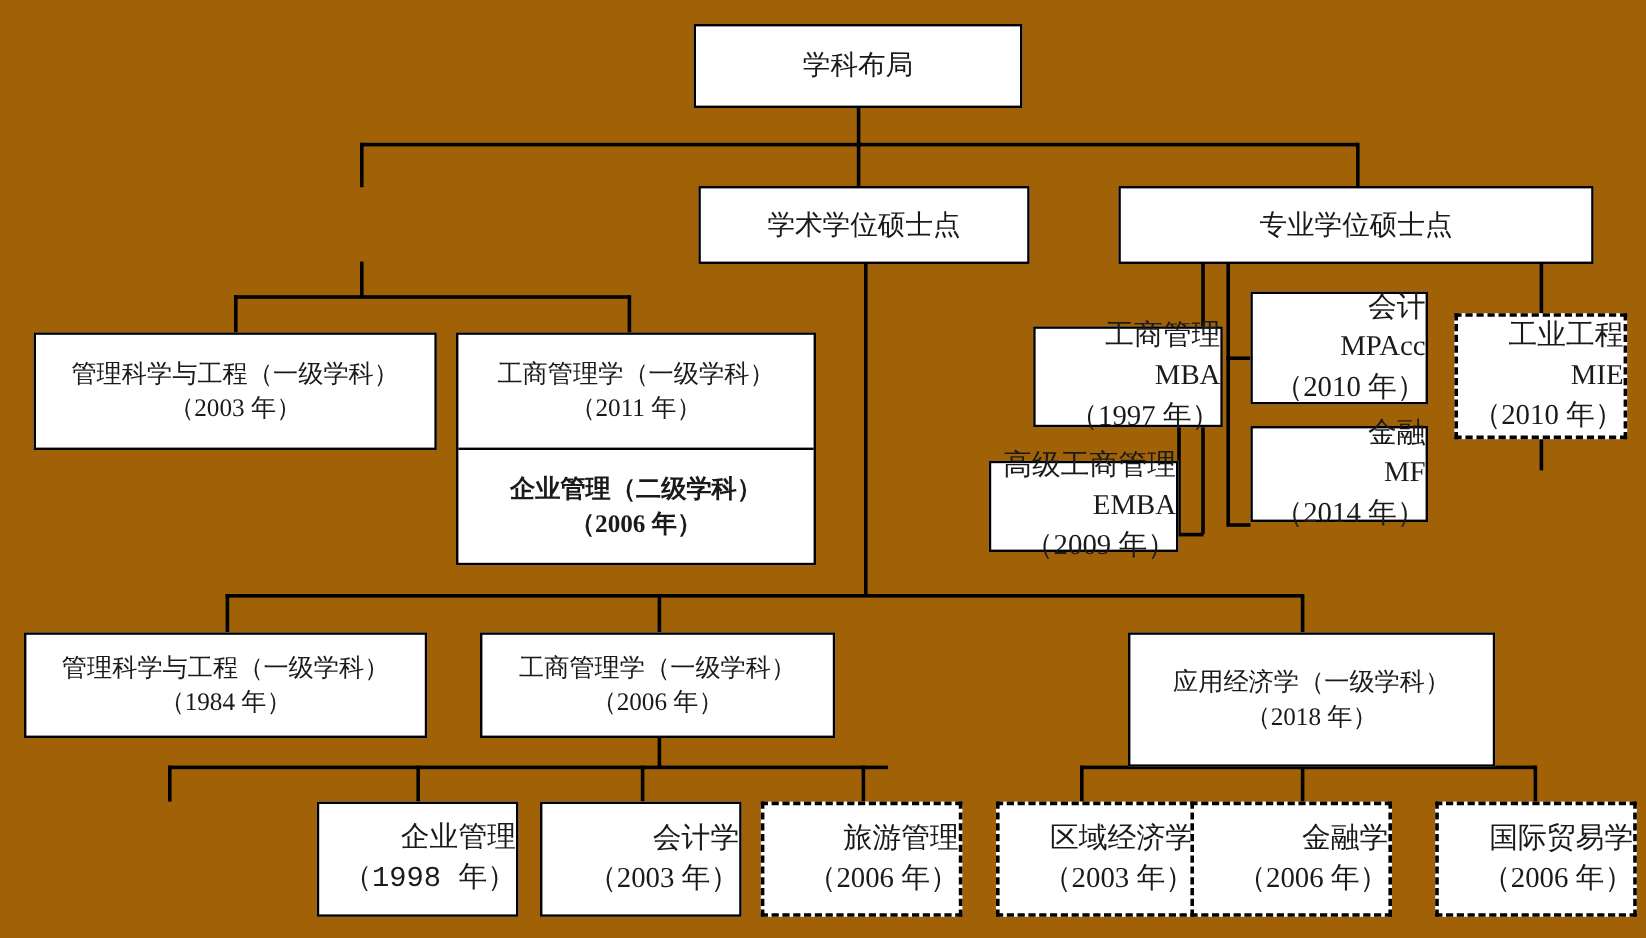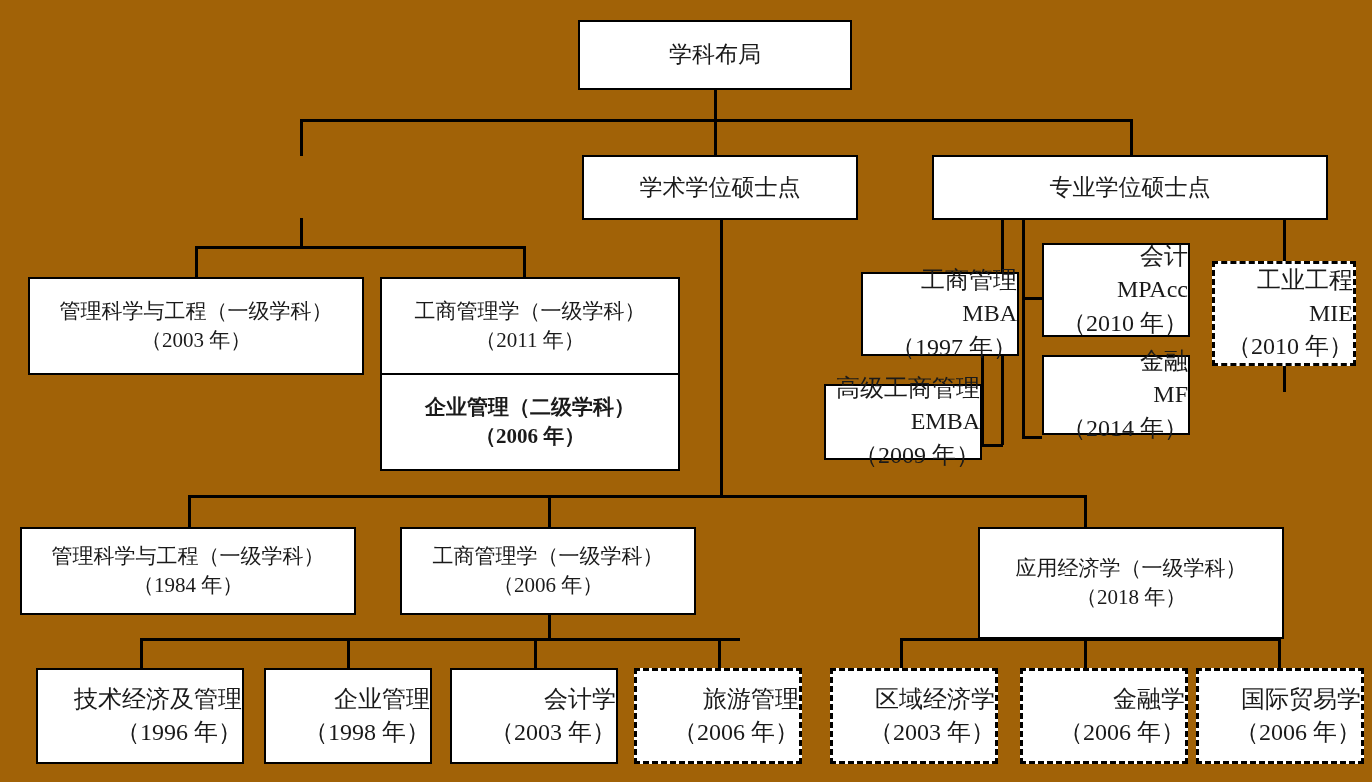--- a/index.html
+++ b/index.html
@@ -187,51 +187,47 @@
   <div class="node fs-20" style="left:20px; top:527px; width:336px; height:88px;">
     <span class="ln">管理科学与工程（一级学科）</span>
     <span class="ln">（1984 年）</span>
   </div>
 
   <div class="node fs-20" style="left:400px; top:527px; width:296px; height:88px;">
     <span class="ln">工商管理学（一级学科）</span>
     <span class="ln">（2006 年）</span>
   </div>
 
-  <div class="node fs-20" style="left:978px; top:527px; width:306px; height:112px;">
+  <div class="node fs-20" style="left:940px; top:527px; width:306px; height:112px;">
     <span class="ln">应用经济学（一级学科）</span>
     <span class="ln">（2018 年）</span>
   </div>
 
-  <div class="node fs-19" style="left:36px; top:668px; width:208px; height:96px;">
-    <span class="ln">技术经济及管理</span>
-    <span class="ln">（1996 年）</span>
-  </div>
-
-  <div class="node fs-19" style="left:264px; top:668px; width:168px; height:96px;">
+
+  <div class="node fs-19" style="left:264px; top:668px; width:168px; height:96px;font-family:Liberation Mono, monospace;">
     <span class="ln">企业管理</span>
     <span class="ln">（1998 年）</span>
   </div>
 
   <div class="node fs-19" style="left:450px; top:668px; width:168px; height:96px;">
     <span class="ln">会计学</span>
     <span class="ln">（2003 年）</span>
   </div>
 
   <div class="node dashed fs-19" style="left:634px; top:668px; width:168px; height:96px;">
     <span class="ln">旅游管理</span>
     <span class="ln">（2006 年）</span>
   </div>
 
   <div class="node dashed fs-19" style="left:830px; top:668px; width:168px; height:96px;">
     <span class="ln">区域经济学</span>
     <span class="ln">（2003 年）</span>
   </div>
 
-  <div class="node dashed fs-19" style="left:1020px; top:668px; width:168px; height:96px;">
+  <div class="node dashed fs-19" style="left:992px; top:668px; width:168px; height:96px;">
     <span class="ln">金融学</span>
     <span class="ln">（2006 年）</span>
   </div>
 
   <div class="node dashed fs-19" style="left:1196px; top:668px; width:168px; height:96px;">
     <span class="ln">国际贸易学</span>
     <span class="ln">（2006 年）</span>
   </div>
 
 </div>

